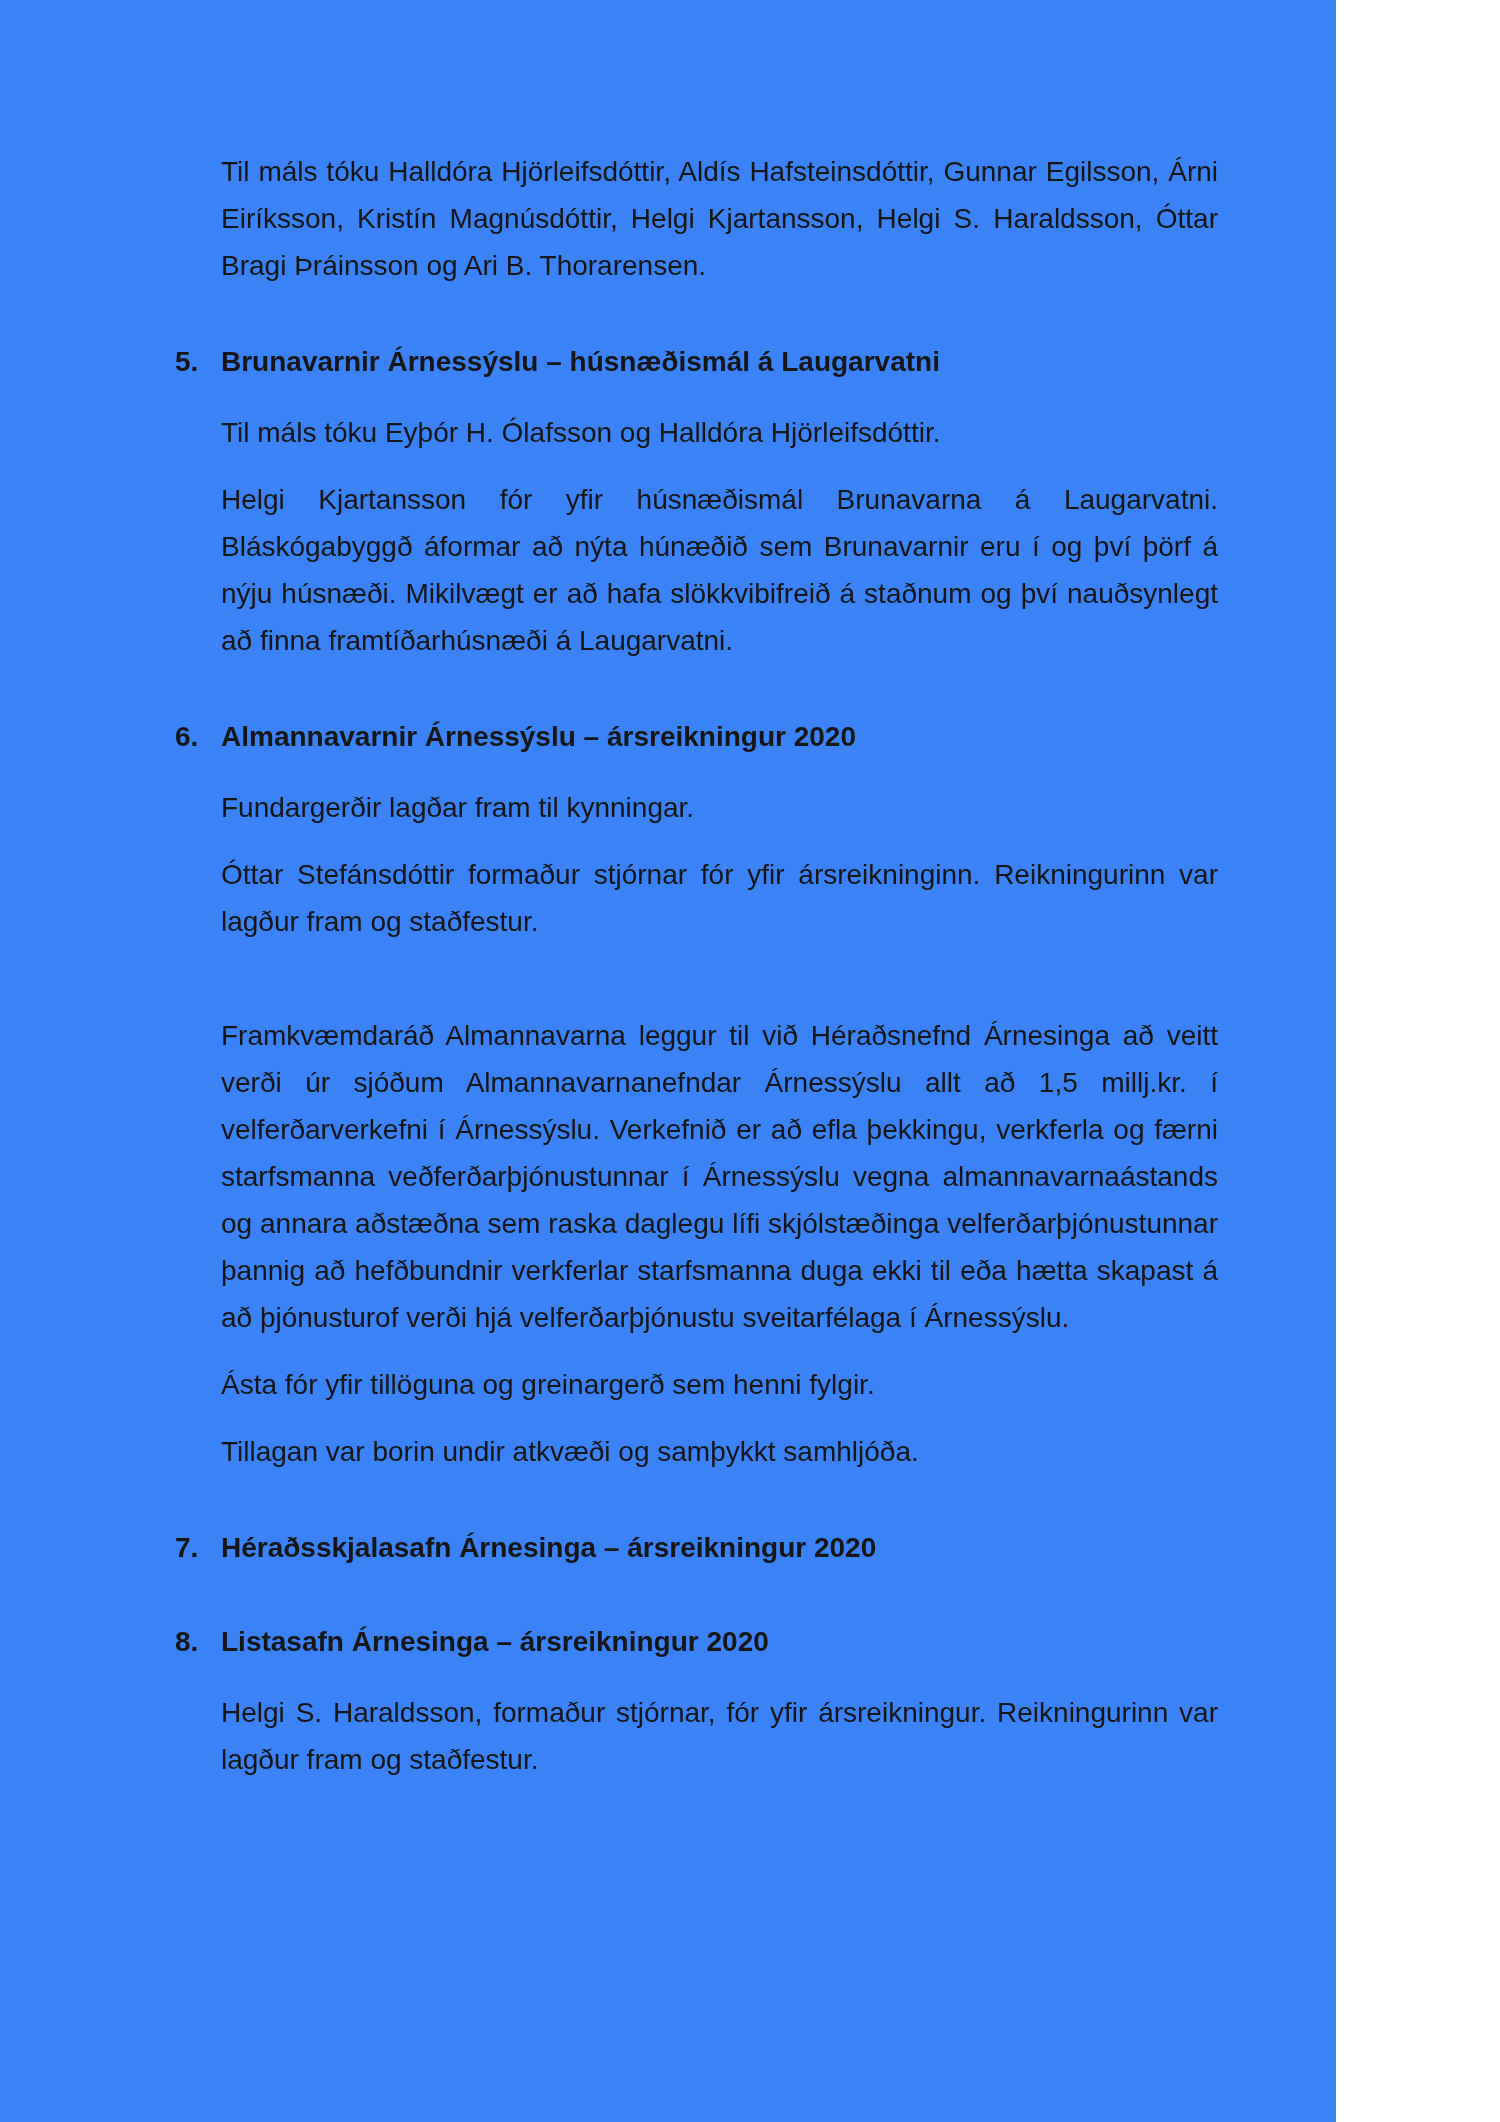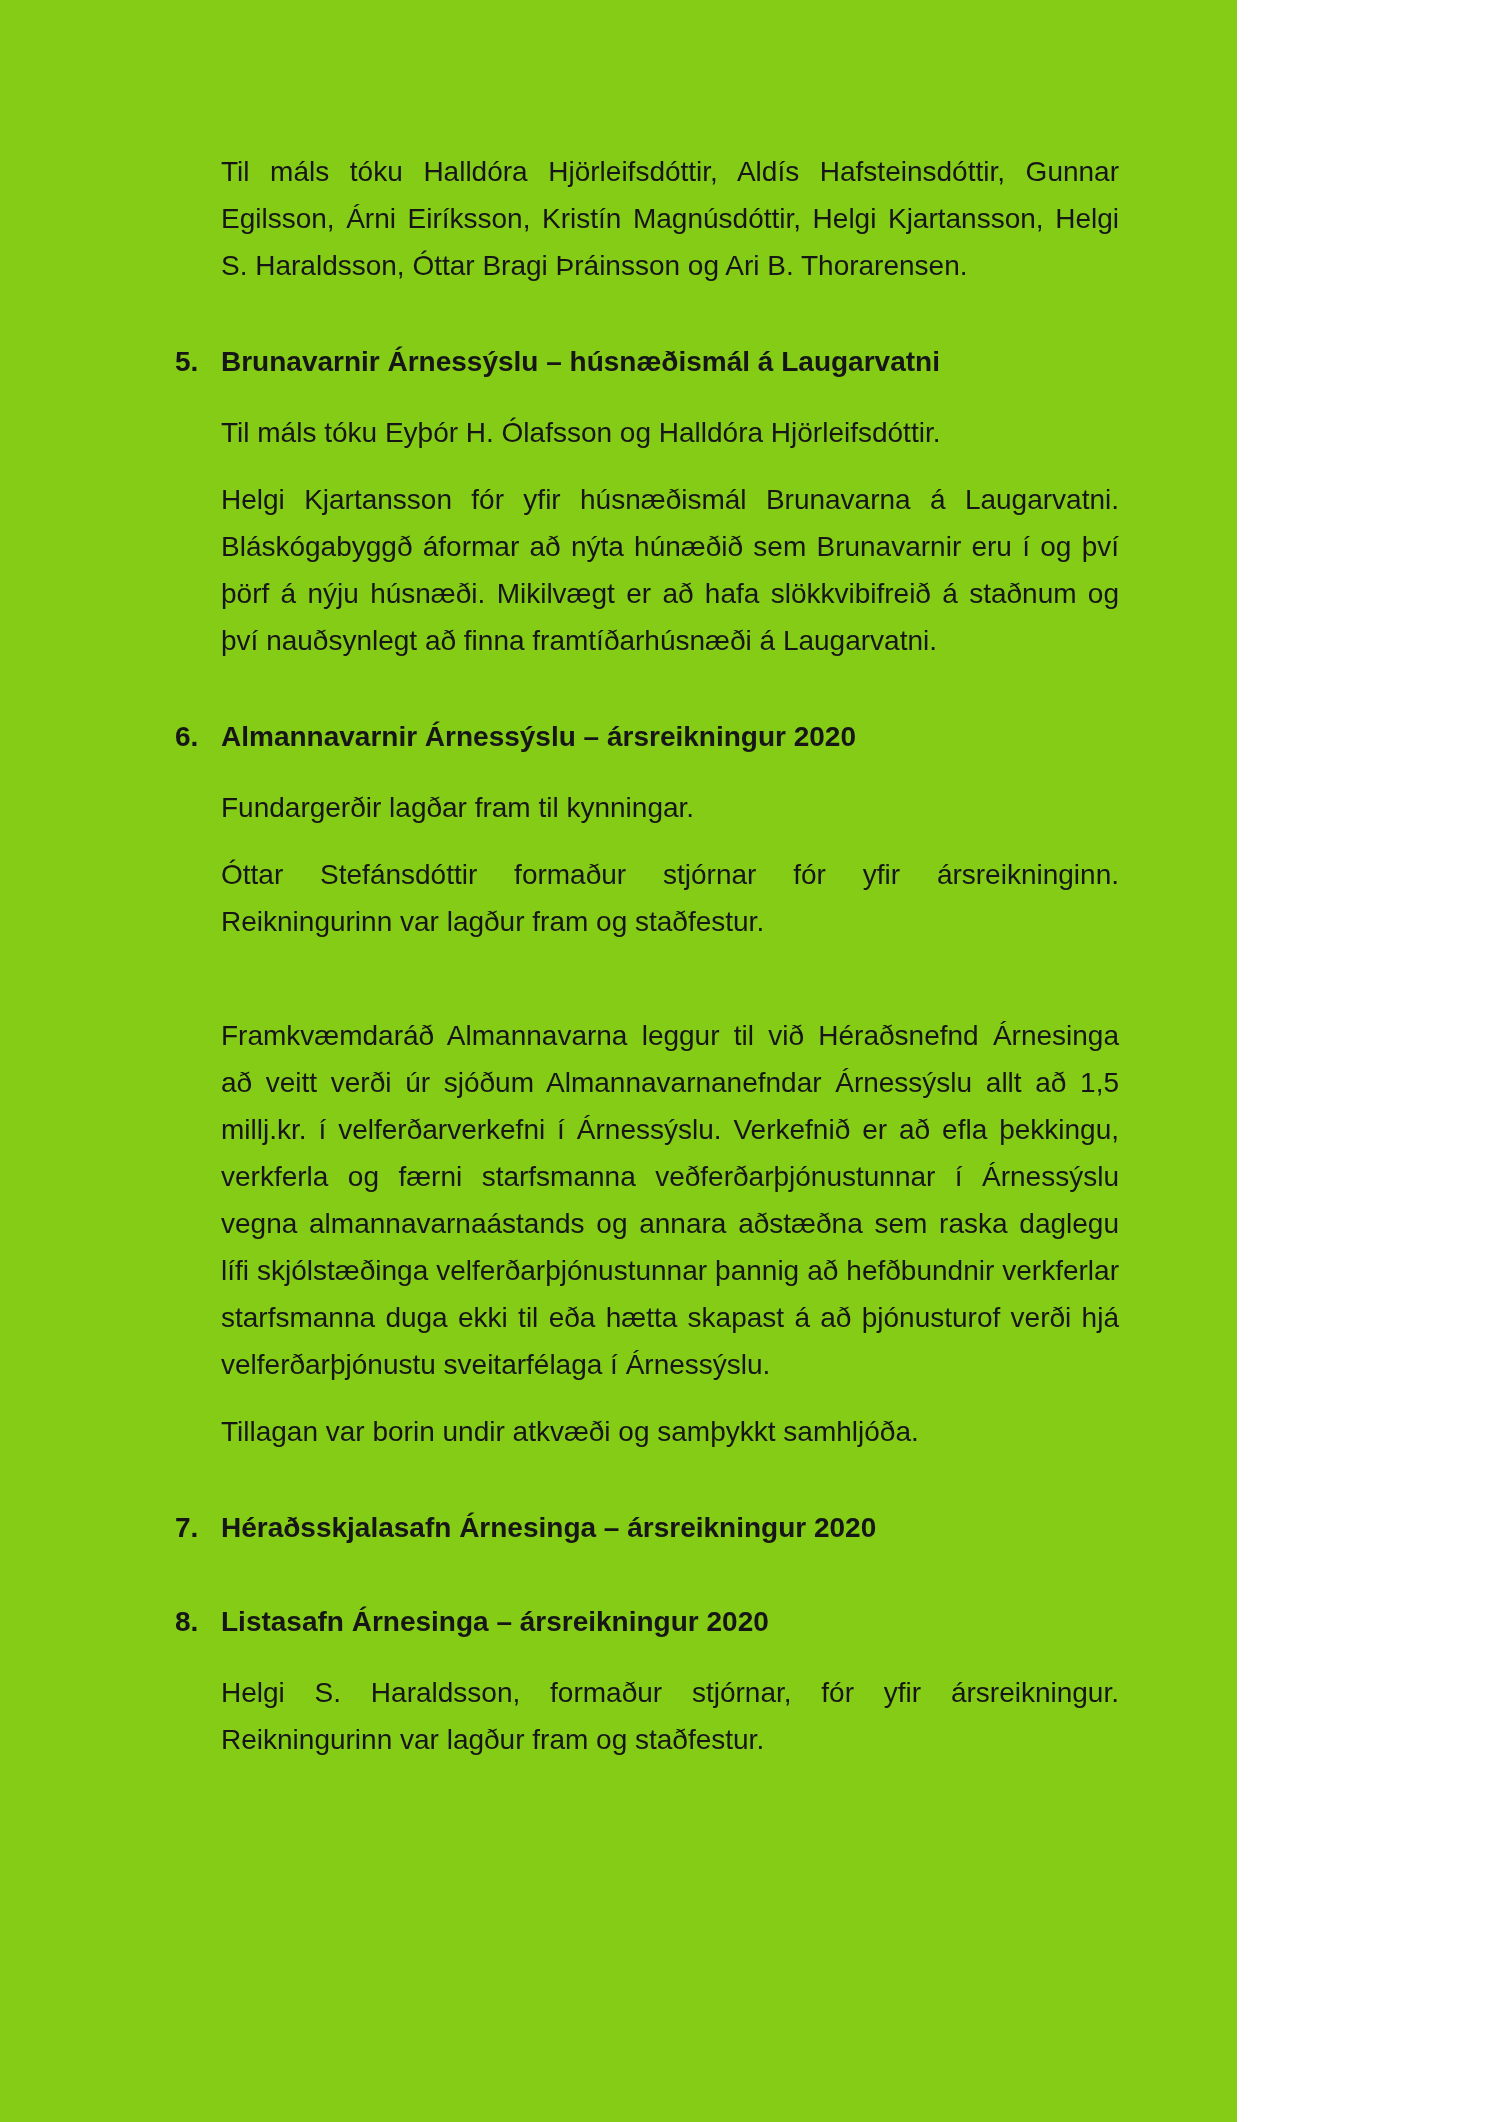--- a/index.html
+++ b/index.html
@@ -2,25 +2,25 @@
 <html lang="is"><head>
 <meta charset="utf-8">
 <style>
   html, body {
     margin: 0;
     padding: 0;
     background: #ffffff;
   }
   .page {
     position: relative;
-    width: 1237px;
+    width: 1336px;
     min-height: 2122px;
     box-sizing: border-box;
     padding: 148px 118px 60px 221px;
-    background: #84cc16;
+    background: #3b82f6;
     font-family: "Liberation Sans", sans-serif;
     color: #161616;
   }
   .par {
     font-size: 28px;
     line-height: 47px;
     text-align: justify;
     margin: 0 0 20px 0;
   }
   .heading {
@@ -56,20 +56,21 @@
       </div>
       <div>
         <div class="heading">
           <span class="num">6.</span>
           <span class="title">Almannavarnir Árnessýslu – ársreikningur 2020</span>
         </div>
         <p class="par">Fundargerðir lagðar fram til kynningar.</p>
         <p class="par">Óttar Stefánsdóttir formaður stjórnar fór yfir ársreikninginn. Reikningurinn var lagður fram og staðfestur.</p>
         <div class="blank-line"></div>
         <p class="par">Framkvæmdaráð Almannavarna leggur til við Héraðsnefnd Árnesinga að veitt verði úr sjóðum Almannavarnanefndar Árnessýslu allt að 1,5 millj.kr. í velferðarverkefni í Árnessýslu. Verkefnið er að efla þekkingu, verkferla og færni starfsmanna veðferðarþjónustunnar í Árnessýslu vegna almannavarnaástands og annara aðstæðna sem raska daglegu lífi skjólstæðinga velferðarþjónustunnar þannig að hefðbundnir verkferlar starfsmanna duga ekki til eða hætta skapast á að þjónusturof verði hjá velferðarþjónustu sveitarfélaga í Árnessýslu.</p>
+        <p class="par">Ásta fór yfir tillöguna og greinargerð sem henni fylgir.</p>
         <p class="par">Tillagan var borin undir atkvæði og samþykkt samhljóða.</p>
       </div>
       <div>
         <div class="heading">
           <span class="num">7.</span>
           <span class="title">Héraðsskjalasafn Árnesinga – ársreikningur 2020</span>
         </div>
       </div>
       <div>
         <div class="heading">

